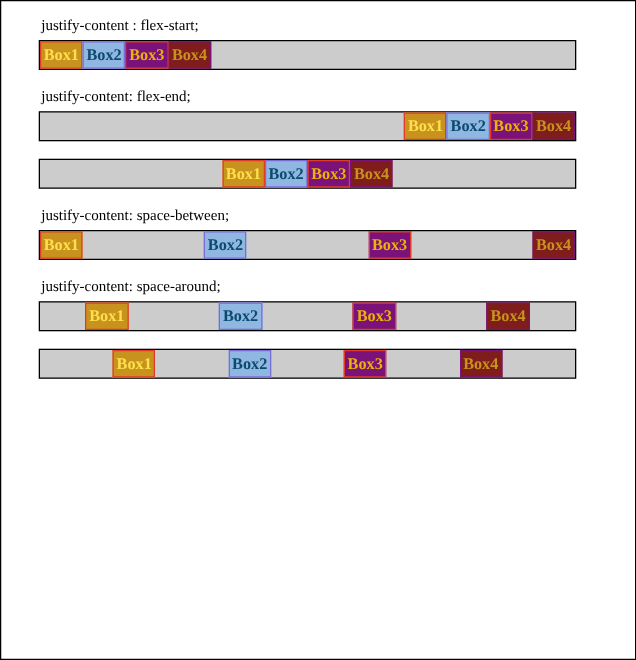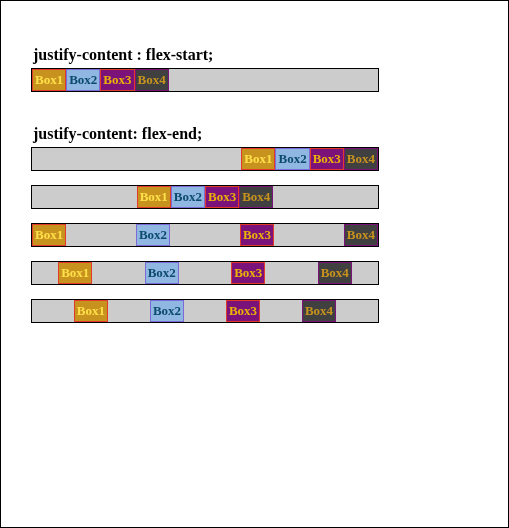--- a/index.html
+++ b/index.html
@@ -13,46 +13,45 @@
     width: 509px;
     height: 528px;
     border: 1px solid #000;
     padding: 12px 30px 12px 30px;
     position: relative;
   }
   .section {
     margin-bottom: 14px;
   }
   .label {
-    font-weight: bold;
-    font-size: 16px;
+    font-weight: normal;
+    font-size: 12px;
     margin-bottom: 4px;
     padding-left: 2px;
-    margin-top: 33px;
   }
   .container {
     display: flex;
     background: #ccc;
     border: 1px solid #000;
     height: 24px;
     align-items: stretch;
-    width: 348px;
+    width: 430px;
   }
   .box {
     font-weight: bold;
     font-size: 13px;
     line-height: 20px;
     padding: 0 2px;
     border: 1px solid;
     white-space: nowrap;
   }
   .box1 { background:#c7931e; color:#ffe04a; border-color:#e23b2a; }
   .box2 { background:#8fb7e2; color:#0c4a6e; border-color:#7a6bd6; }
   .box3 { background:#7a1279; color:#eab308; border-color:#e23b2a; }
-  .box4 { background:#404040; color:#c7931e; border-color:#7a1279; }
+  .box4 { background:#7f1d1d; color:#c7931e; border-color:#7a1279; }
   .jc-flex-start    { justify-content:flex-start; }
   .jc-flex-end      { justify-content:flex-end; }
   .jc-center        { justify-content:center; }
   .jc-space-between { justify-content:space-between; }
   .jc-space-around  { justify-content:space-around; }
   .jc-space-evenly  { justify-content:space-evenly; }
 </style>
 </head>
 <body>
 
@@ -81,29 +80,31 @@
   <div class="section">
     <div class="container jc-center">
       <div class="box box1">Box1</div>
       <div class="box box2">Box2</div>
       <div class="box box3">Box3</div>
       <div class="box box4">Box4</div>
     </div>
   </div>
 
   <div class="section">
+    <div class="label">justify-content: space-between;</div>
     <div class="container jc-space-between">
       <div class="box box1">Box1</div>
       <div class="box box2">Box2</div>
       <div class="box box3">Box3</div>
       <div class="box box4">Box4</div>
     </div>
   </div>
 
   <div class="section">
+    <div class="label">justify-content: space-around;</div>
     <div class="container jc-space-around">
       <div class="box box1">Box1</div>
       <div class="box box2">Box2</div>
       <div class="box box3">Box3</div>
       <div class="box box4">Box4</div>
     </div>
   </div>
 
   <div class="section">
     <div class="container jc-space-evenly">

